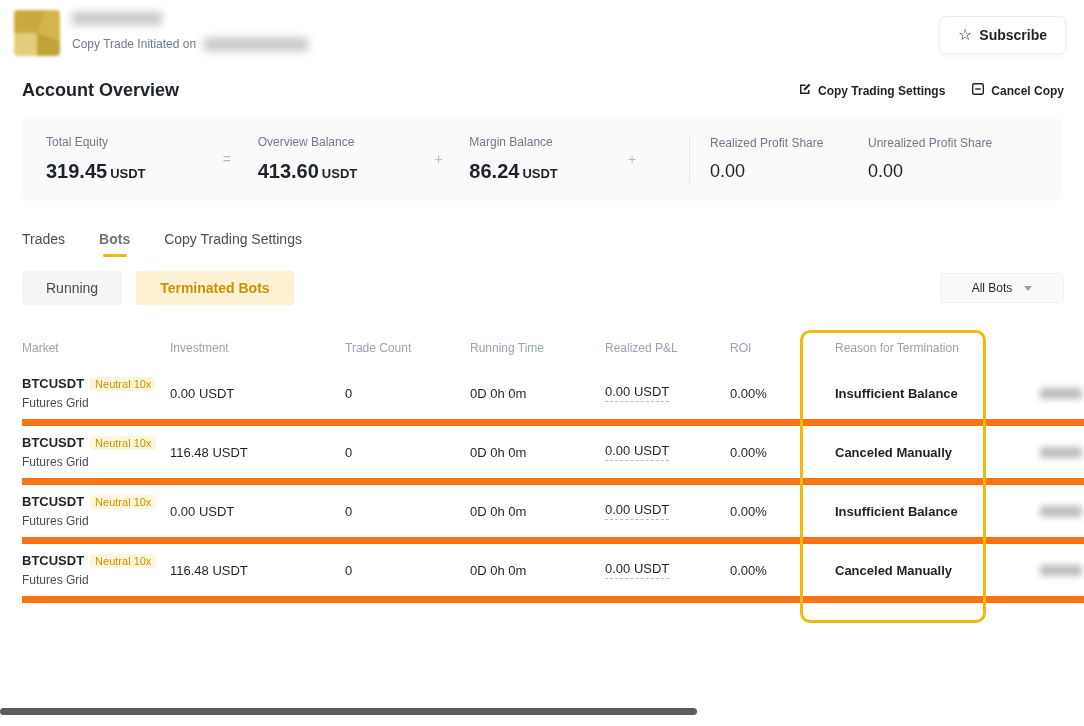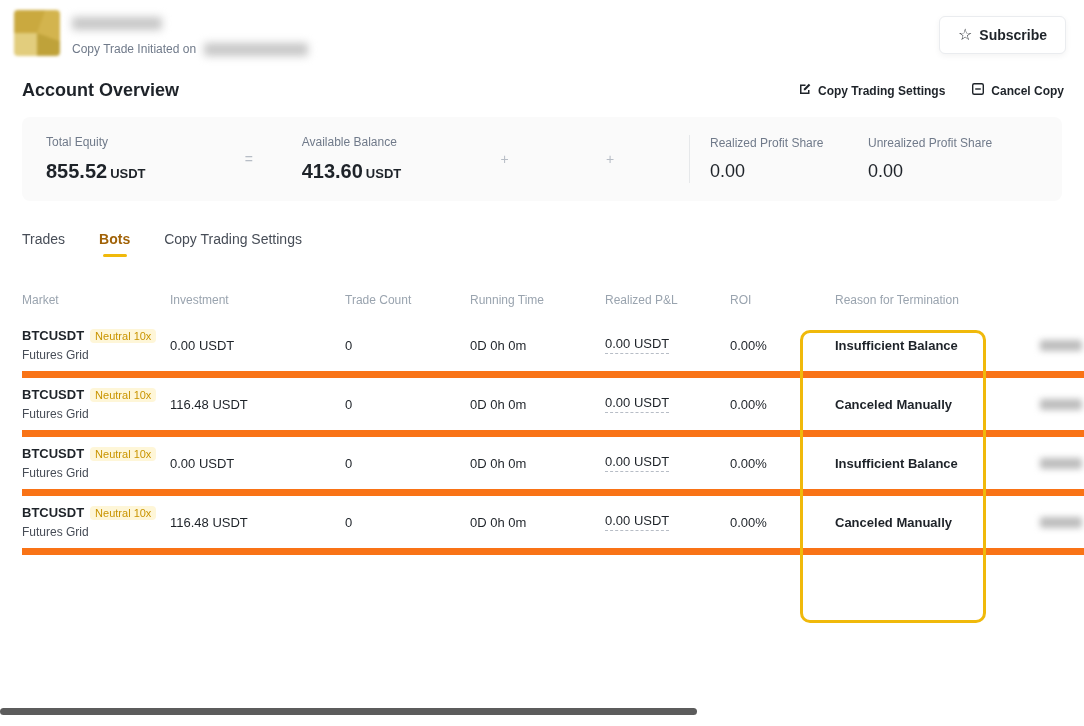--- a/index.html
+++ b/index.html
@@ -2,21 +2,21 @@
 <html><head>
 <meta charset="utf-8">
 <style>
   * { margin:0; padding:0; box-sizing:border-box; }
   html,body { background:#fff; }
   body { font-family:"Liberation Sans","DejaVu Sans",sans-serif; color:#1E2329; }
   .page { position:relative; width:1084px; height:726px; background:#fff; overflow:hidden; }
 
   
   .topbar { display:flex; justify-content:space-between; align-items:flex-start; padding:10px 18px 0 14px; }
-  .trader { display:flex; gap:12px;align-items:flex-end; }
+  .trader { display:flex; gap:12px; }
   .avatar { width:46px; height:46px; border-radius:4px;
             background:conic-gradient(from 20deg,#d3b44e 0 90deg,#bfa23a 90deg 160deg,#e2cd7d 160deg 250deg,#caa93f 250deg 360deg);
             filter:blur(1.5px); }
   .trader-info { padding-top:2px; }
   .blur-block { background:#c6c6c6; border-radius:2px; filter:blur(4px); }
   .name-blur { width:90px; height:13px; margin-bottom:12px; }
   .initiated-row { display:flex; align-items:center; gap:8px; }
   .initiated-label { font-size:12px; color:#707A8A; }
   .date-blur { width:104px; height:13px; }
   .subscribe-btn { display:flex; align-items:center; gap:7px; margin-top:6px; height:38px; padding:0 18px;
@@ -40,21 +40,21 @@
   .stat-value.positive { color:#03A66D; }
   .stat-value.plain { font-weight:400; font-size:18px; }
   .op { color:#B7BDC6; font-size:14px; padding:0 18px; flex:1; text-align:center; }
   .v-divider { width:1px; height:48px; background:#E6E8EA; margin:0 20px 0 26px; }
   .w-te { width:150px; } .w-ab { width:150px; } .w-mb { width:132px; } .w-up { width:118px; }
   .w-rp { width:158px; } .w-us { width:170px; }
 
   
   .tabs { display:flex; gap:34px; margin:30px 22px 0; font-size:14px; }
   .tab { color:#474D57; cursor:pointer; position:relative; padding-bottom:10px; }
-  .tab.active { color:#a16207; font-weight:700; }
+  .tab.active { color:#737373; font-weight:700; }
   .tab.active::after { content:""; position:absolute; left:50%; transform:translateX(-50%); bottom:0;
                        width:24px; height:3px; border-radius:2px; background:#F0B90B; }
 
   
   .filter-row { display:flex; align-items:center; margin:14px 20px 0 22px; gap:14px; }
   .pill-btn { height:34px; padding:0 24px; border:none; border-radius:4px; font-size:14px; cursor:pointer;
               font-family:inherit; }
   .pill-btn.running { background:#F5F5F5; color:#474D57; }
   .pill-btn.terminated { background:#FDF1D4; color:#C99400; font-weight:700; }
   .select-box { margin-left:auto; display:flex; align-items:center; justify-content:center; gap:12px;
@@ -124,46 +124,58 @@
             </svg>
         </span>
         <span>Cancel Copy</span>
       </div>
     </div>
   </div>
 
   <div class="stats-panel">
     <div class="stat w-te">
       <span class="stat-label">Total Equity</span>
-      <span class="stat-value"><span>855.52</span><span class="unit">USDT</span></span>
+      <span class="stat-value"><span>319.45</span><span class="unit">USDT</span></span>
     </div>
     <span class="op">=</span>
     <div class="stat w-ab">
-      <span class="stat-label">Available Balance</span>
+      <span class="stat-label">Overview Balance</span>
       <span class="stat-value"><span>413.60</span><span class="unit">USDT</span></span>
     </div>
     <span class="op">+</span>
+    <div class="stat w-mb">
+      <span class="stat-label">Margin Balance</span>
+      <span class="stat-value"><span>86.24</span><span class="unit">USDT</span></span>
+    </div>
     <span class="op">+</span>
     <span class="v-divider"></span>
     <div class="stat w-rp">
       <span class="stat-label">Realized Profit Share</span>
       <span class="stat-value plain">0.00</span>
     </div>
     <div class="stat w-us">
       <span class="stat-label">Unrealized Profit Share</span>
       <span class="stat-value plain">0.00</span>
     </div>
   </div>
 
   <div class="tabs">
     <div class="tab">Trades</div>
     <div class="tab active">Bots</div>
     <div class="tab">Copy Trading Settings</div>
   </div>
 
+  <div class="filter-row">
+    <button class="pill-btn running">Running</button>
+    <button class="pill-btn terminated">Terminated Bots</button>
+    <div class="select-box">
+      <span>All Bots</span>
+      <span class="caret-down"></span>
+    </div>
+  </div>
 
   <div class="table">
     <div class="t-row t-head">
       <div class="cell">Market</div>
       <div class="cell">Investment</div>
       <div class="cell">Trade Count</div>
       <div class="cell">Running Time</div>
       <div class="cell">Realized P&amp;L</div>
       <div class="cell">ROI</div>
       <div class="cell">Reason for Termination</div>

